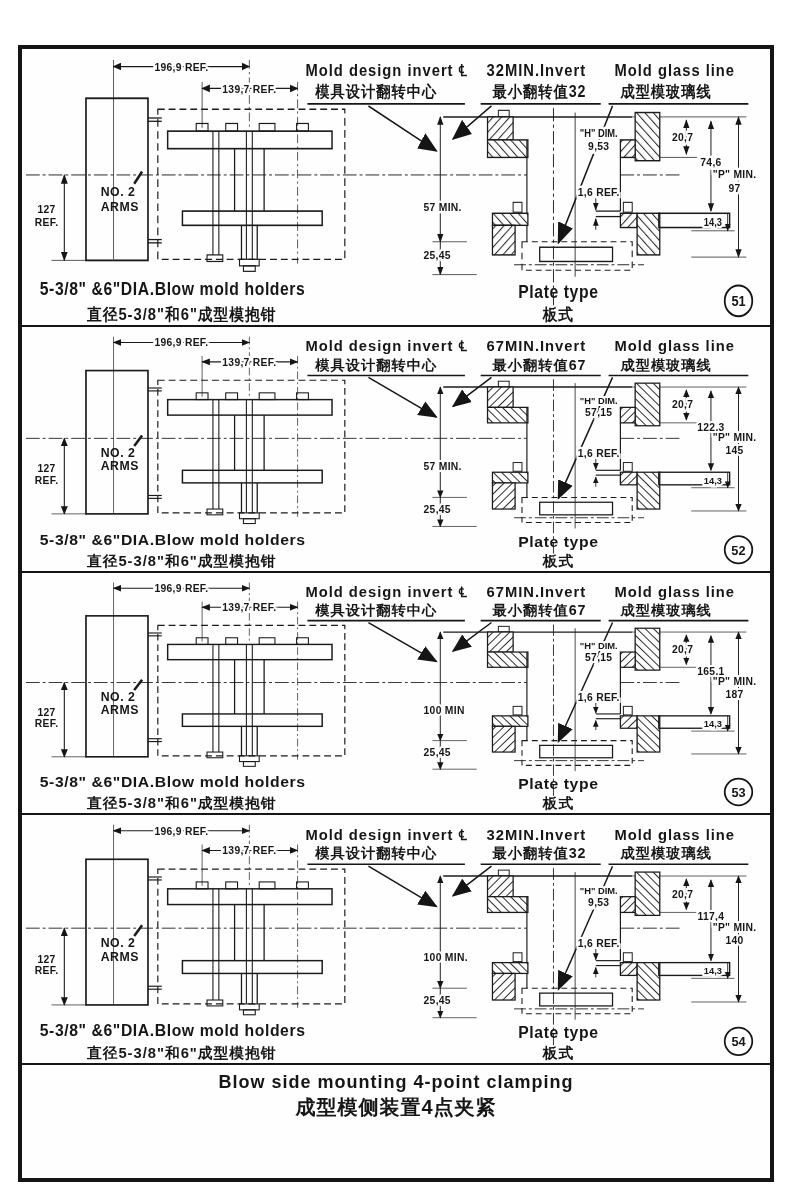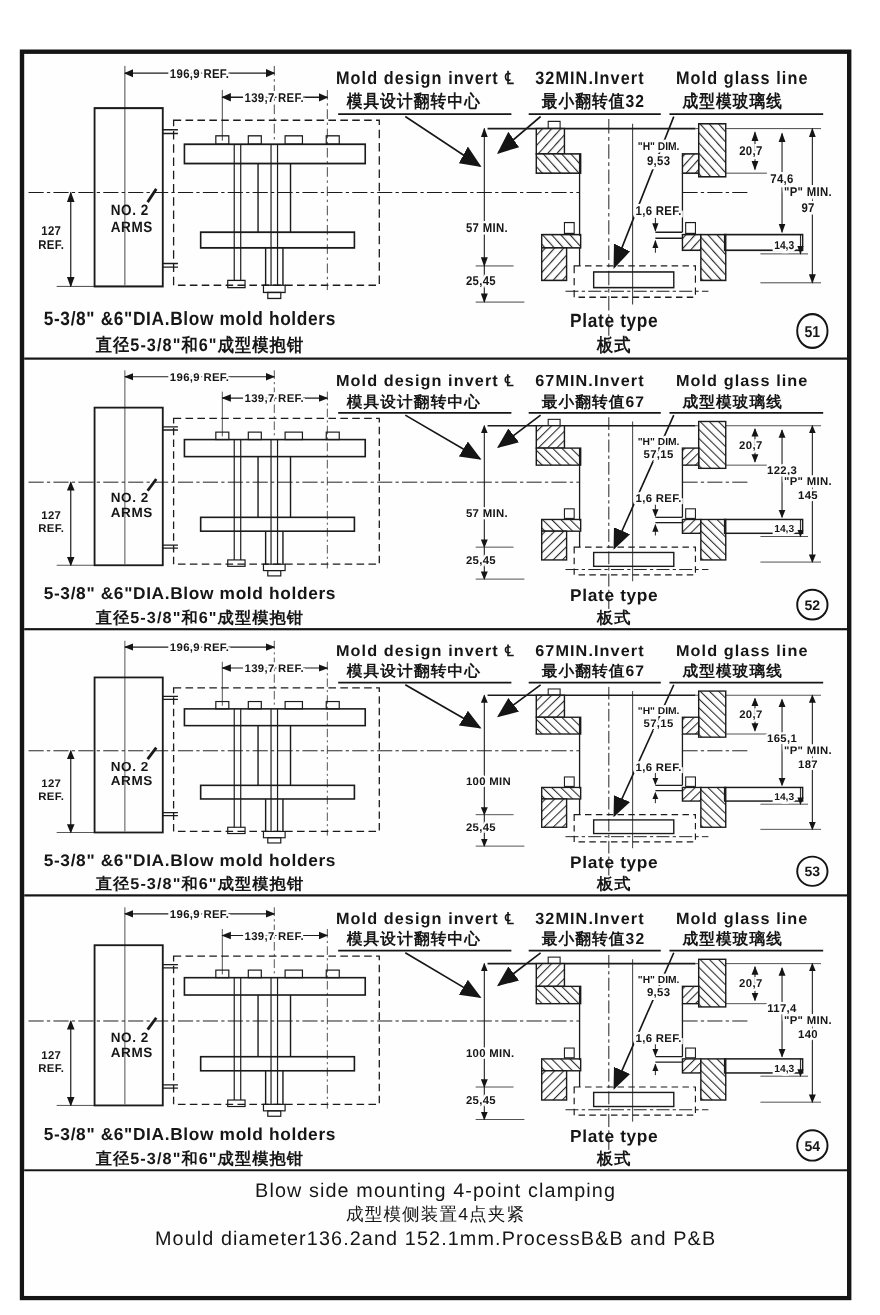--- a/index.html
+++ b/index.html
@@ -3,23 +3,23 @@
 <meta charset="utf-8">
 <style>
   html,body{margin:0;padding:0;background:#ffffff;}
   body{width:800px;height:1195px;position:relative;font-family:"Liberation Sans",sans-serif;color:#161616;}
   .sheet{position:absolute;left:18px;top:45px;width:756px;height:1137px;box-sizing:border-box;
          border:4px solid #151515;background:#fefefe;display:flex;flex-direction:column;}
   .panel{position:relative;border-bottom:2px solid #151515;overflow:hidden;}
   .panel svg{display:block;width:100%;height:100%;}
   .p1{height:276px}.p2{height:244px}.p3{height:240px}.p4{height:248px}
   .footer{flex:1;border-bottom:none;text-align:center;padding-top:6px;background:#fefefe;}
-  .footer p{margin:1px 0;font-weight:normal;}
+  .footer p{margin:1px 0;font-weight:bold;}
   .f-en{font-size:18px;letter-spacing:1px;}
-  .f-zh{font-size:16px;letter-spacing:1px;}
+  .f-zh{font-size:20px;letter-spacing:1px;}
   svg text{fill:#161616;font-family:"Liberation Sans",sans-serif;font-weight:bold;}
   .halo{paint-order:stroke;stroke:#fefefe;stroke-width:4px;}
   .hdr{font-size:15px;letter-spacing:1px;}
   .zh{font-size:14.5px;letter-spacing:1px;}
   .dim{font-size:10.5px;letter-spacing:.3px;}
   .dims{font-size:9.5px;}
   .cap{font-size:16px;letter-spacing:.6px;}
   .capz{font-size:15px;letter-spacing:1px;}
   .num{font-size:13px;}
   .arms{font-size:12.5px;letter-spacing:.5px;}
@@ -607,15 +607,14 @@
     <text class="capz" x="565" y="247" text-anchor="middle">板式</text>
     <circle cx="748" cy="230" r="14" fill="none" stroke="#151515" stroke-width="1.8"></circle>
     <text class="num" x="748" y="235" text-anchor="middle">54</text>
   </g>
 </svg>
 </div>
     </div>
   <div class="panel footer">
     <p class="f-en">Blow side mounting 4-point clamping</p>
     <p class="f-zh">成型模侧装置4点夹紧</p>
-    <p class="f-en">Mould diameter136.2and 152.1mm.ProcessB&amp;B and P&amp;B</p>
   </div>
 </div>
 
 </body></html>

